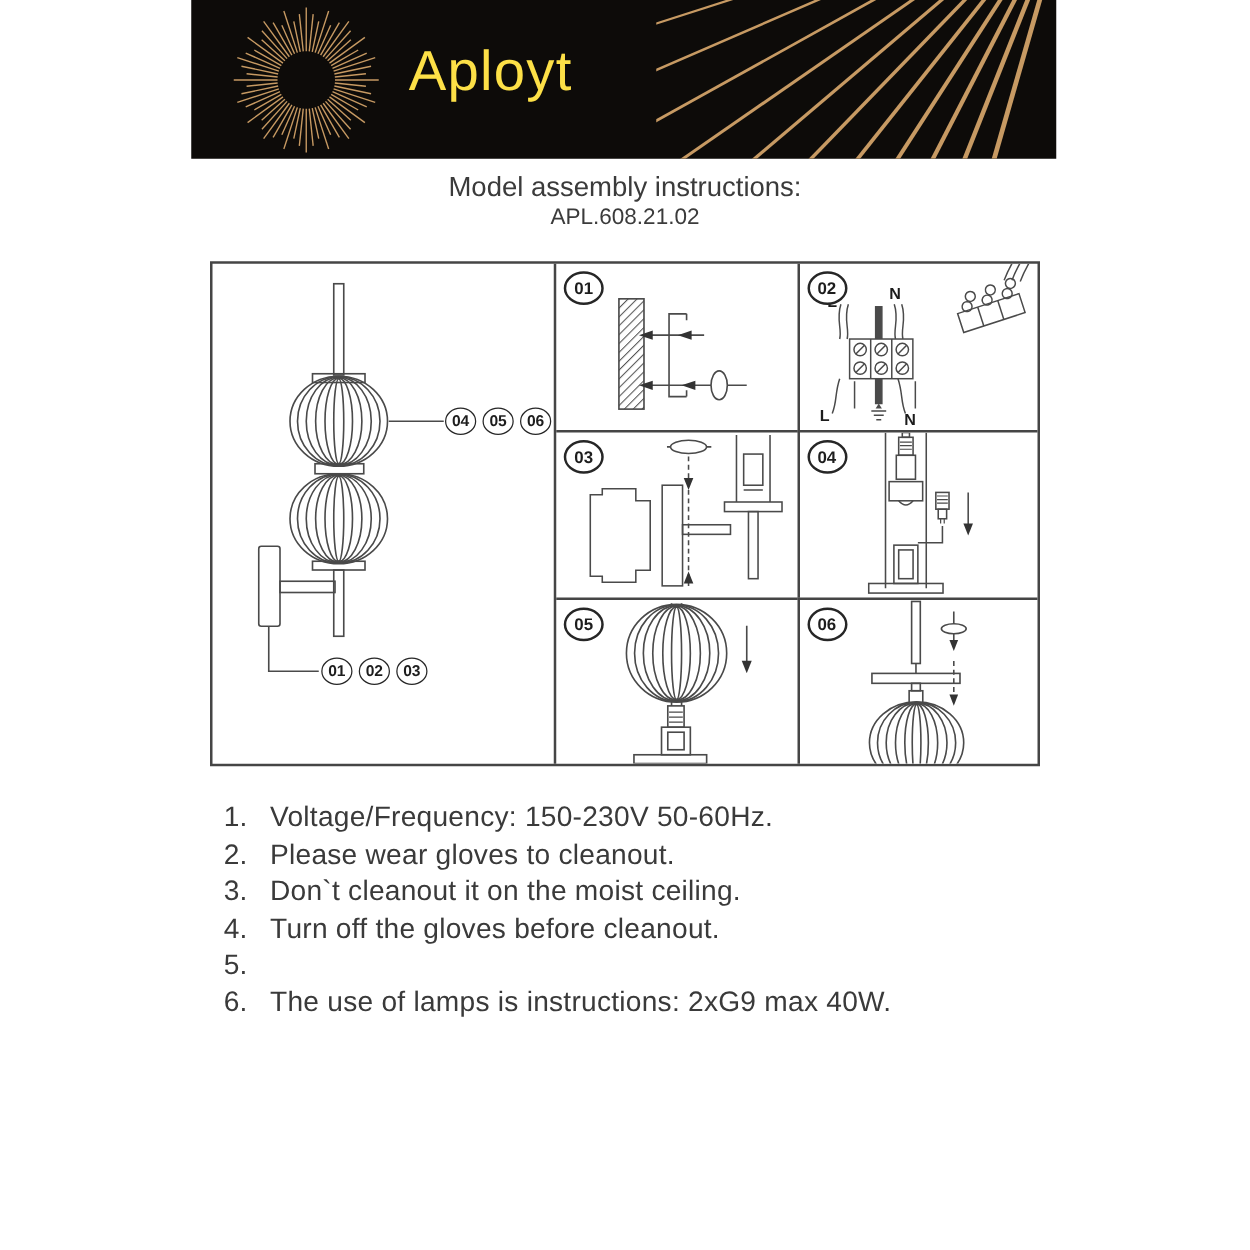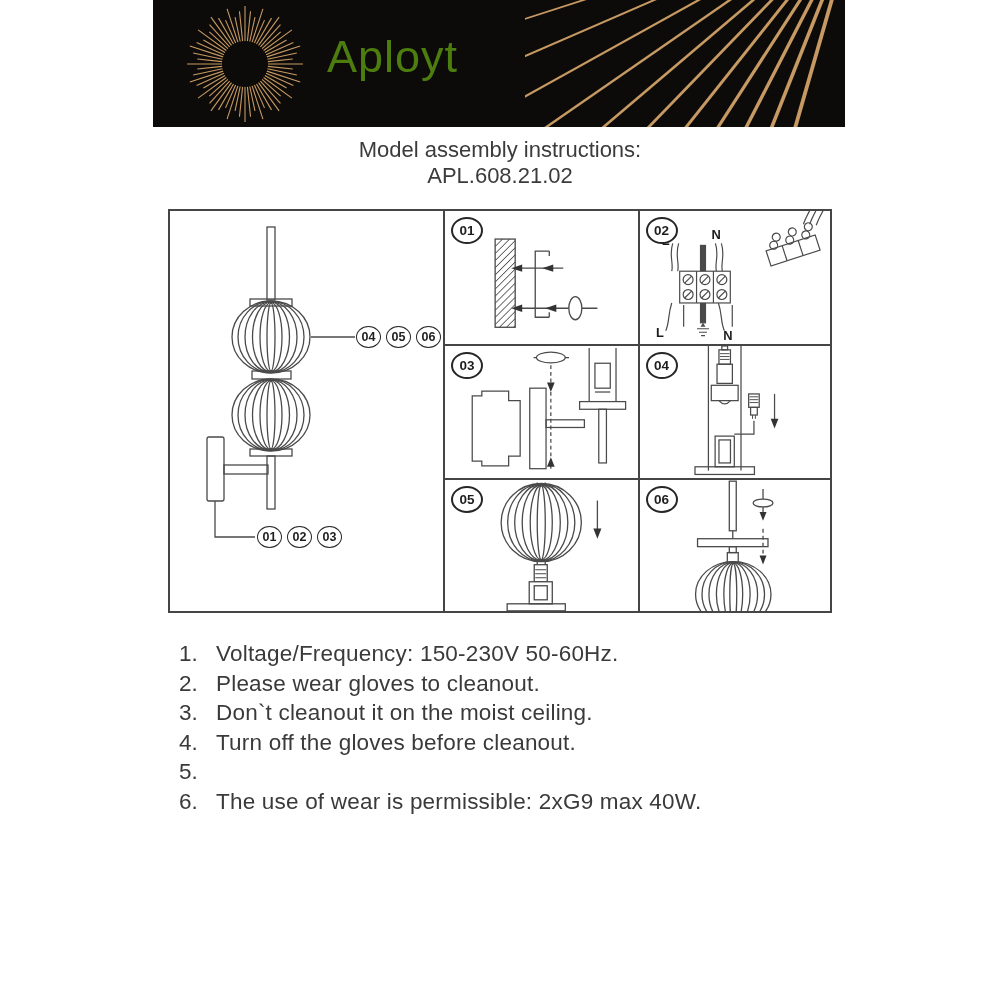--- a/index.html
+++ b/index.html
@@ -2,27 +2,27 @@
 <html><head>
 <meta charset="utf-8">
 <style>
   html,body{margin:0;padding:0;background:#ffffff;}
   body{width:1000px;height:1000px;position:relative;font-family:"Liberation Sans",sans-serif;overflow:hidden;}
 
   
   .banner{position:absolute;left:153px;top:0;width:692px;height:127px;background:#0d0b09;overflow:hidden;}
   .sunburst{position:absolute;left:30px;top:2px;width:124px;height:124px;}
   .brand{position:absolute;left:174px;top:31px;font-size:45px;font-weight:400;letter-spacing:1px;
-         color:#4d7c0f;font-family:"Liberation Sans",sans-serif;}
+         color:#fde047;font-family:"Liberation Sans",sans-serif;}
   .fan{position:absolute;right:0;top:0;width:320px;height:127px;}
 
   
   .title-line{position:absolute;left:0;width:1000px;text-align:center;color:#3b3b3b;}
   .title-main{top:137px;font-size:22px;}
-  .title-model{top:163px;font-size:22px;}
+  .title-model{top:163px;font-size:18px;}
 
   
   .diagram{position:absolute;left:168px;top:209px;width:664px;height:404px;
            border:2px solid #454545;box-sizing:border-box;display:flex;background:#fff;}
   .overview{width:275px;flex:none;position:relative;border-right:2px solid #454545;box-sizing:border-box;}
   .steps{flex:1;display:grid;grid-template-columns:1fr 1fr;grid-template-rows:1fr 1fr 1fr;}
   .cell{position:relative;box-sizing:border-box;border-top:2px solid #454545;overflow:hidden;}
   .cell:nth-child(1),.cell:nth-child(2){border-top:none;}
   .cell:nth-child(even){border-left:2px solid #454545;}
   .svg-fill{position:absolute;left:0;top:0;width:100%;height:100%;}
@@ -362,15 +362,15 @@
   </div>
   <div class="inst-row">
     <span class="inst-num">4.</span>
     <span class="inst-text">Turn off the gloves before cleanout.</span>
   </div>
   <div class="inst-row">
     <span class="inst-num">5.</span>
   </div>
   <div class="inst-row">
     <span class="inst-num">6.</span>
-    <span class="inst-text">The use of wear is permissible: 2xG9 max 40W.</span>
+    <span class="inst-text">The use of lamps is instructions: 2xG9 max 40W.</span>
   </div>
 </div>
 
 </body></html>

